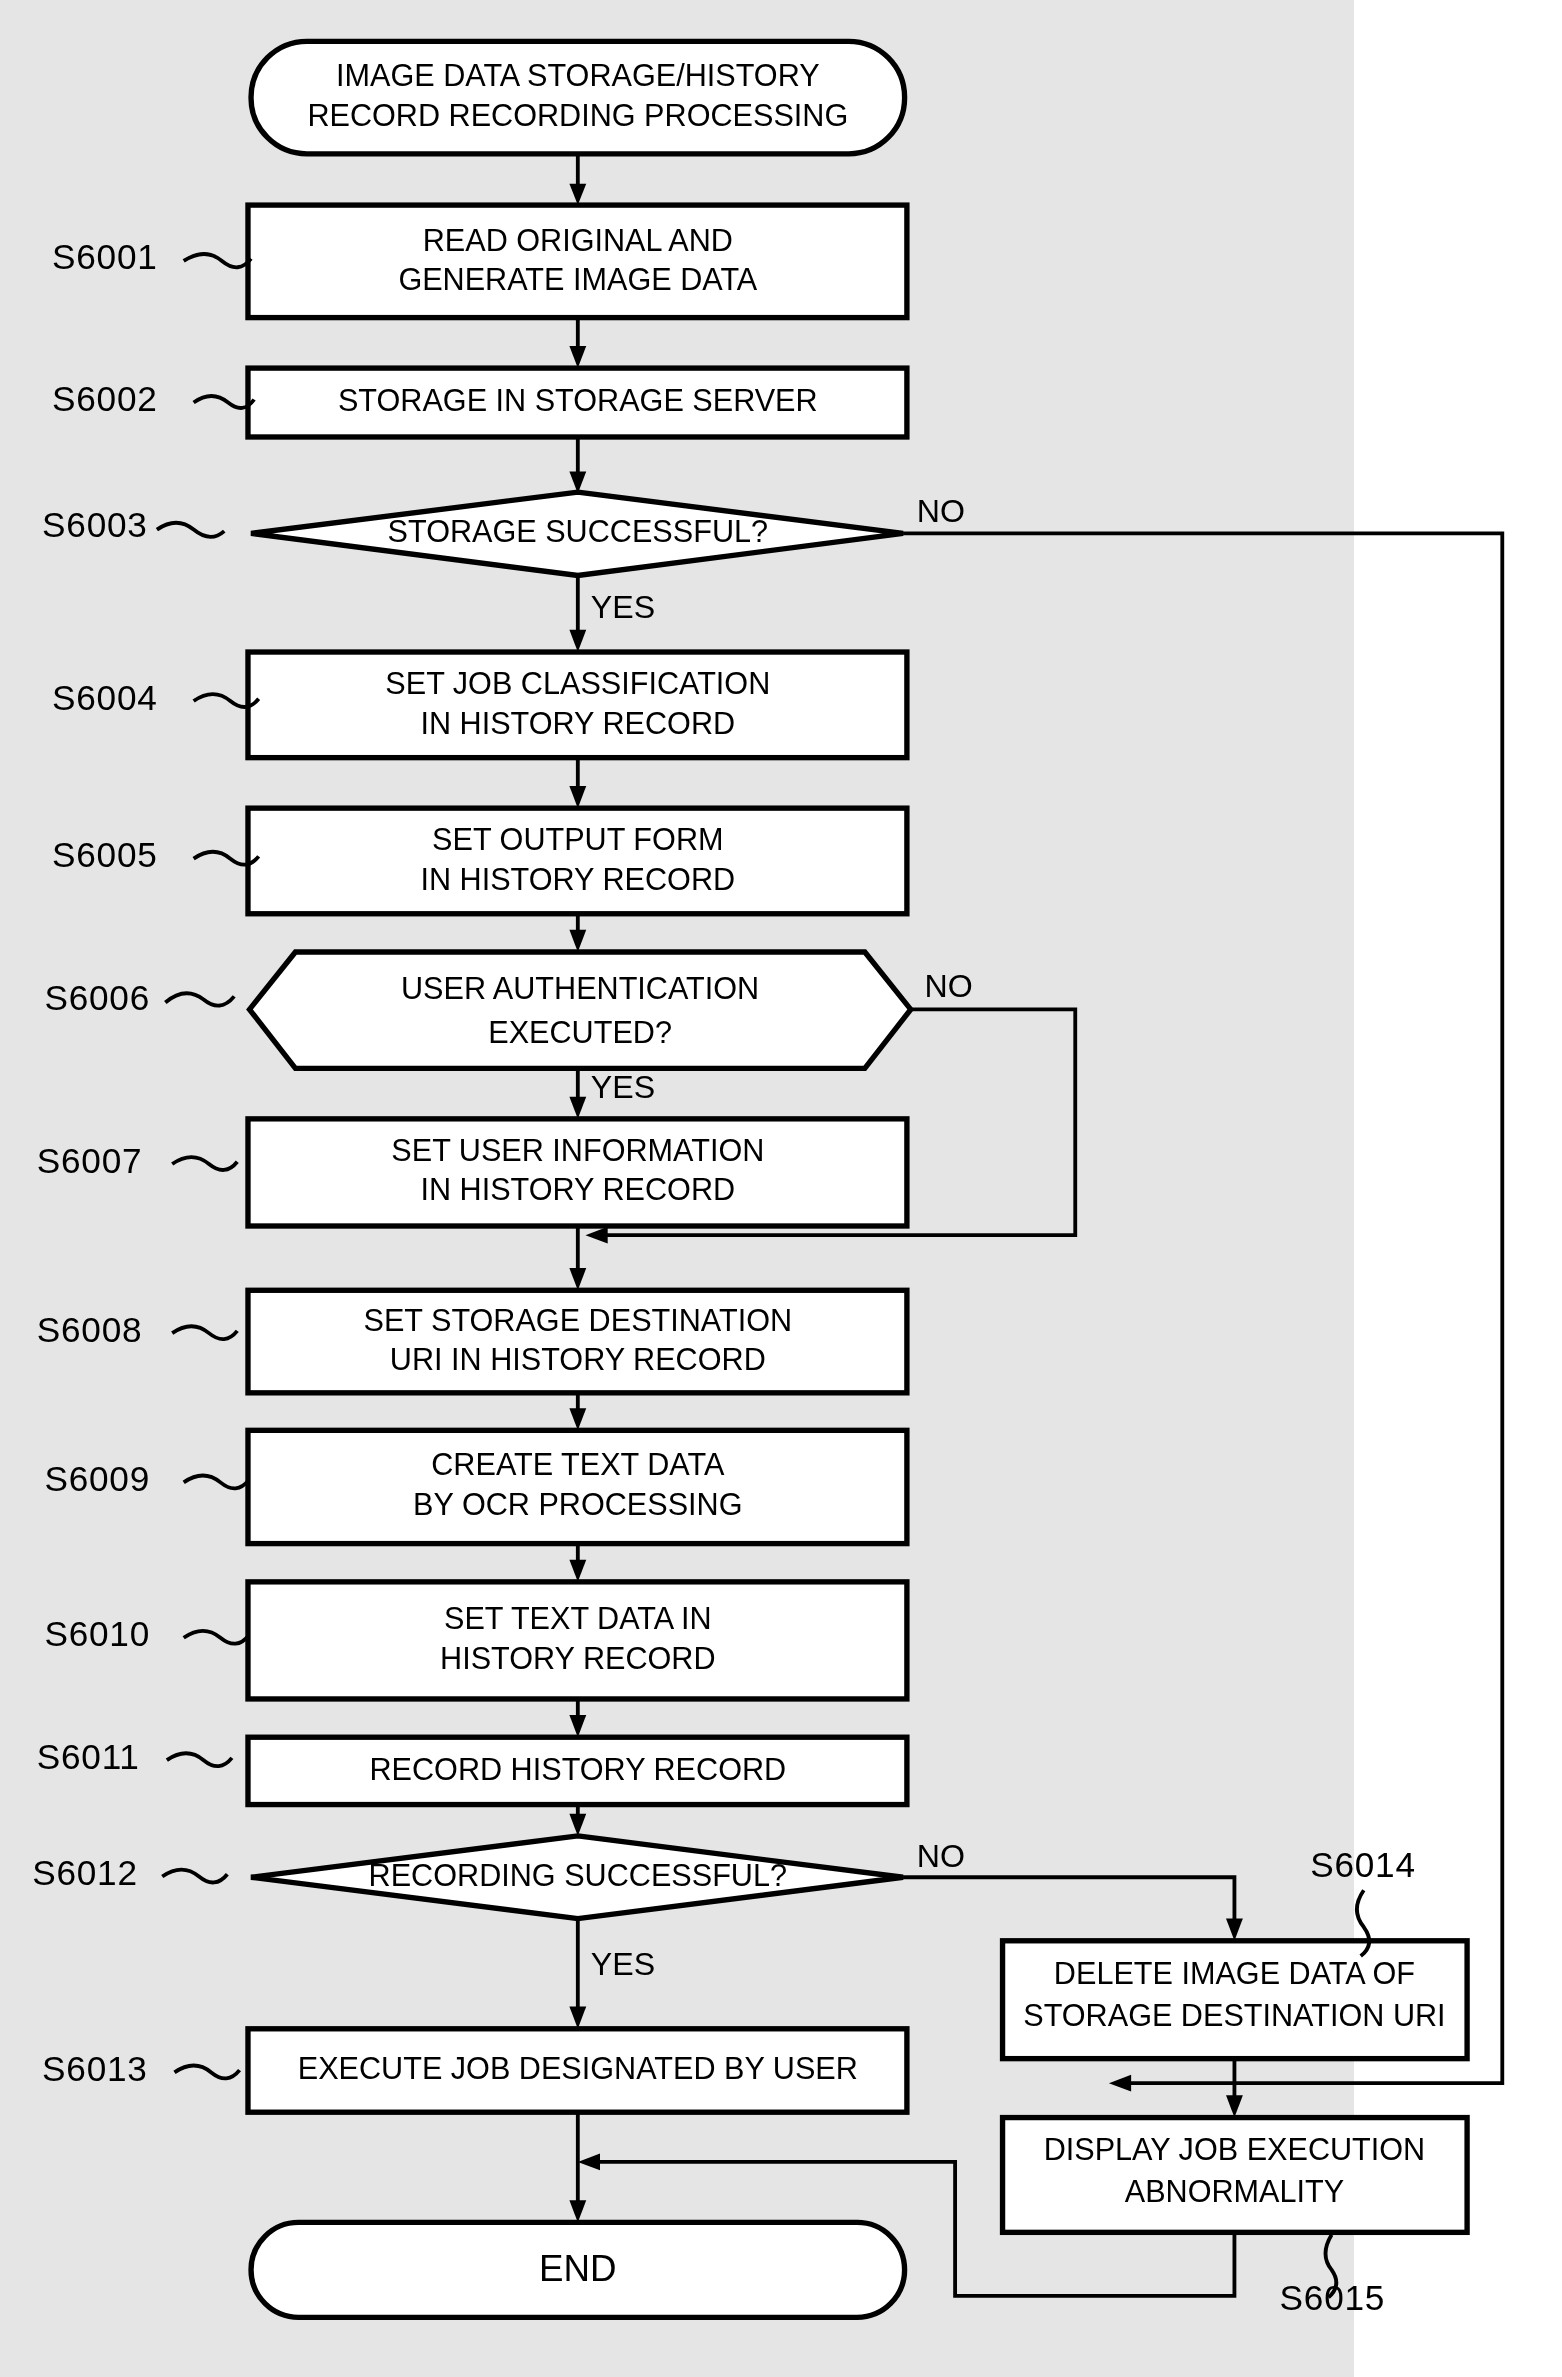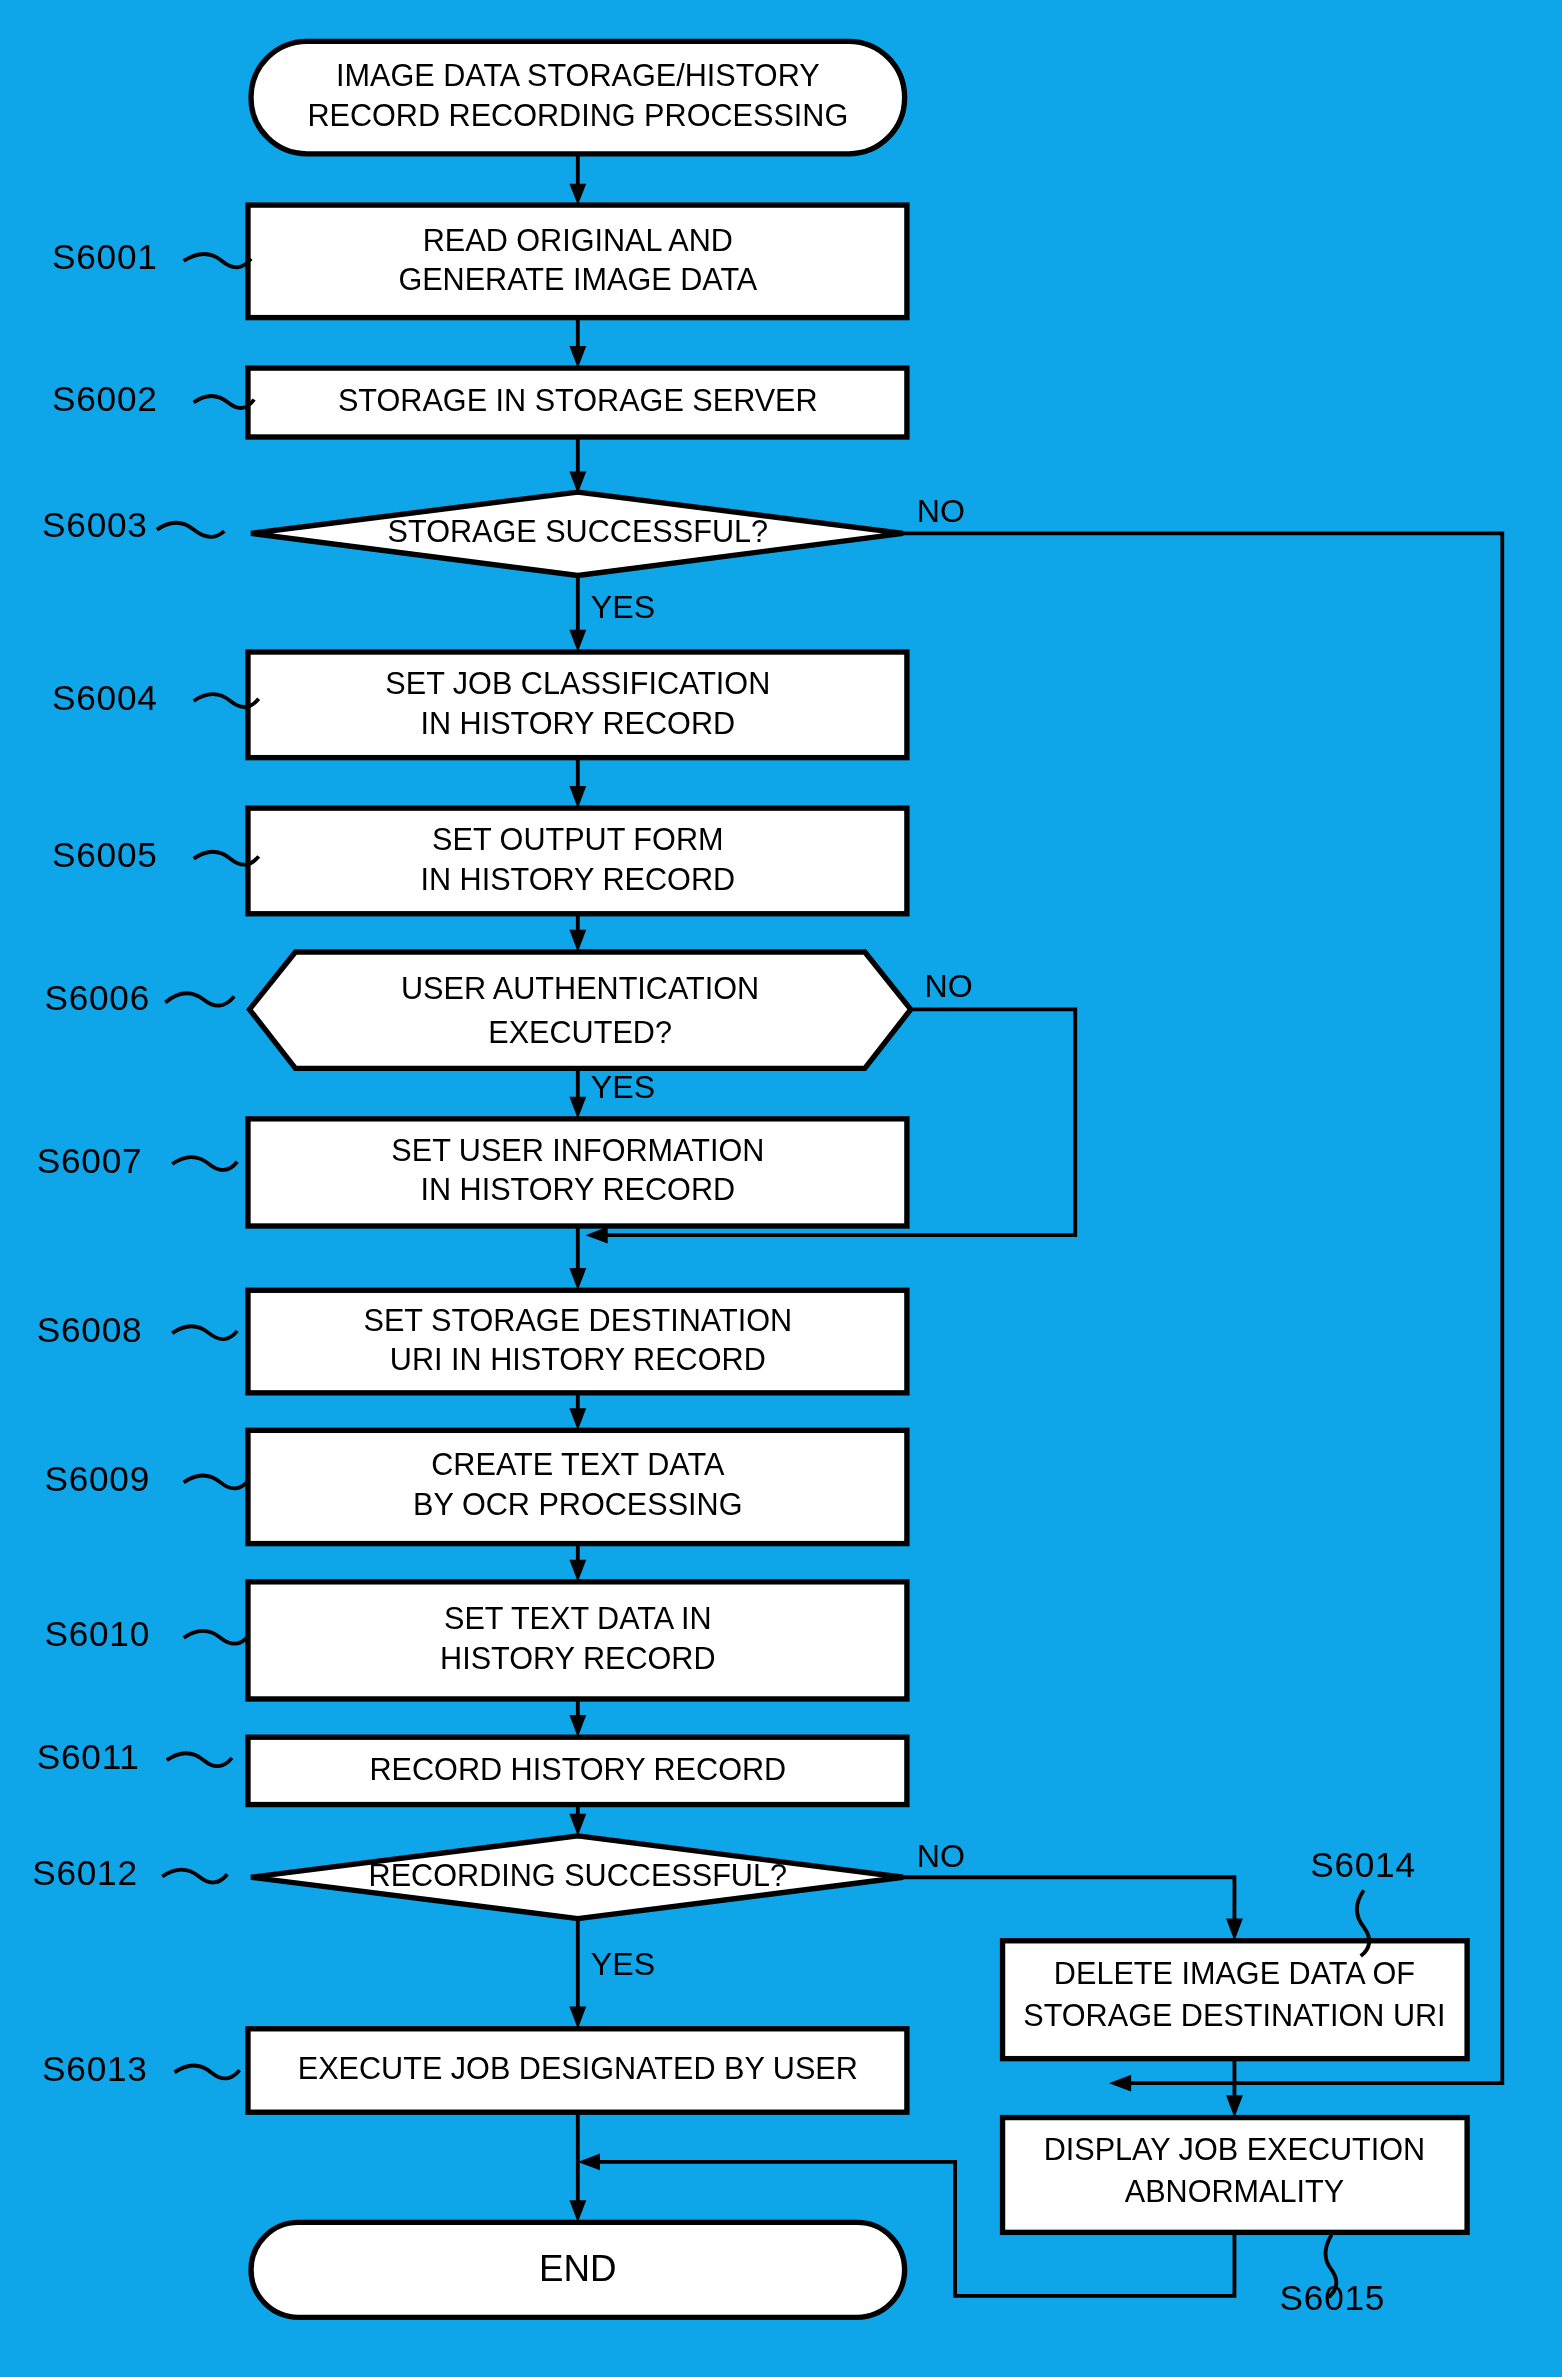--- a/index.html
+++ b/index.html
@@ -8,23 +8,23 @@
     background: #ffffff;
   }
   body {
     width: 1562px;
     height: 2377px;
     font-family: "Liberation Sans", sans-serif;
     overflow: hidden;
   }
   #flow-root {
     position: relative;
-    width: 1562px;
+    width: 1354px;
     height: 2377px;
-    background: #0ea5e9;
+    background: #e5e5e5;
   }
   svg#flowchart {
     display: block;
     width: 1562px;
     height: 2377px;
   }
   .shape {
     fill: #ffffff;
     stroke: #000000;
     stroke-width: 7;

